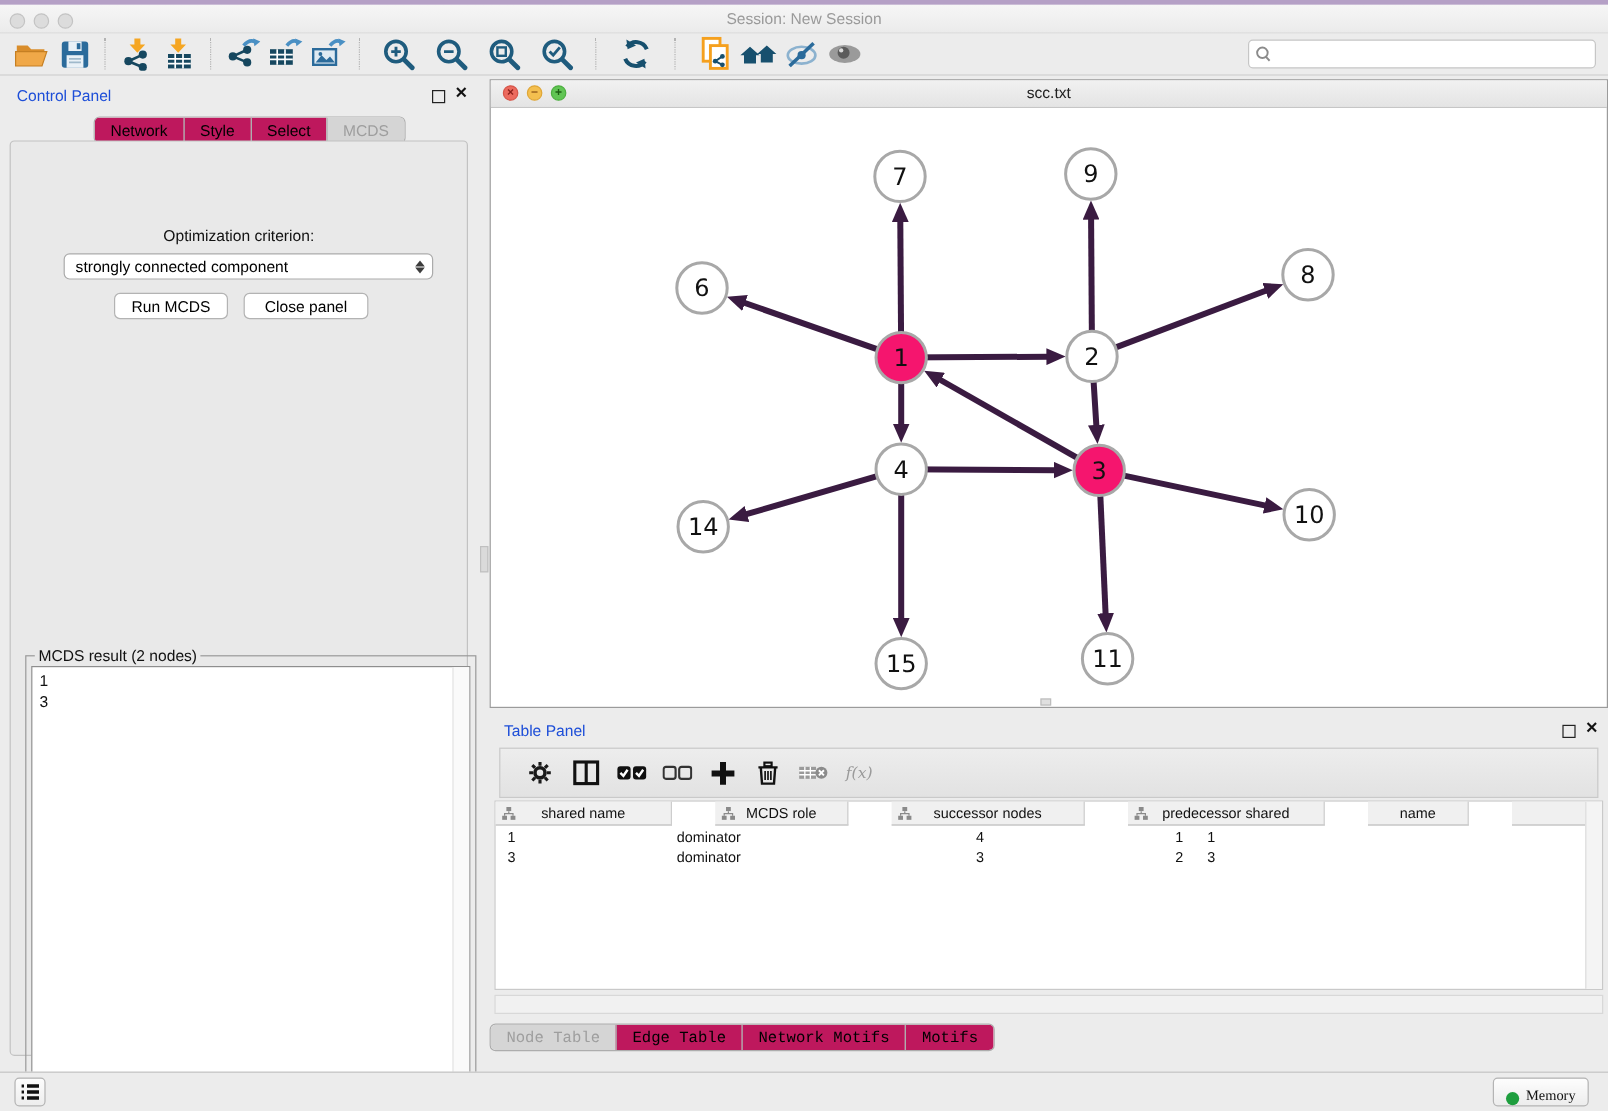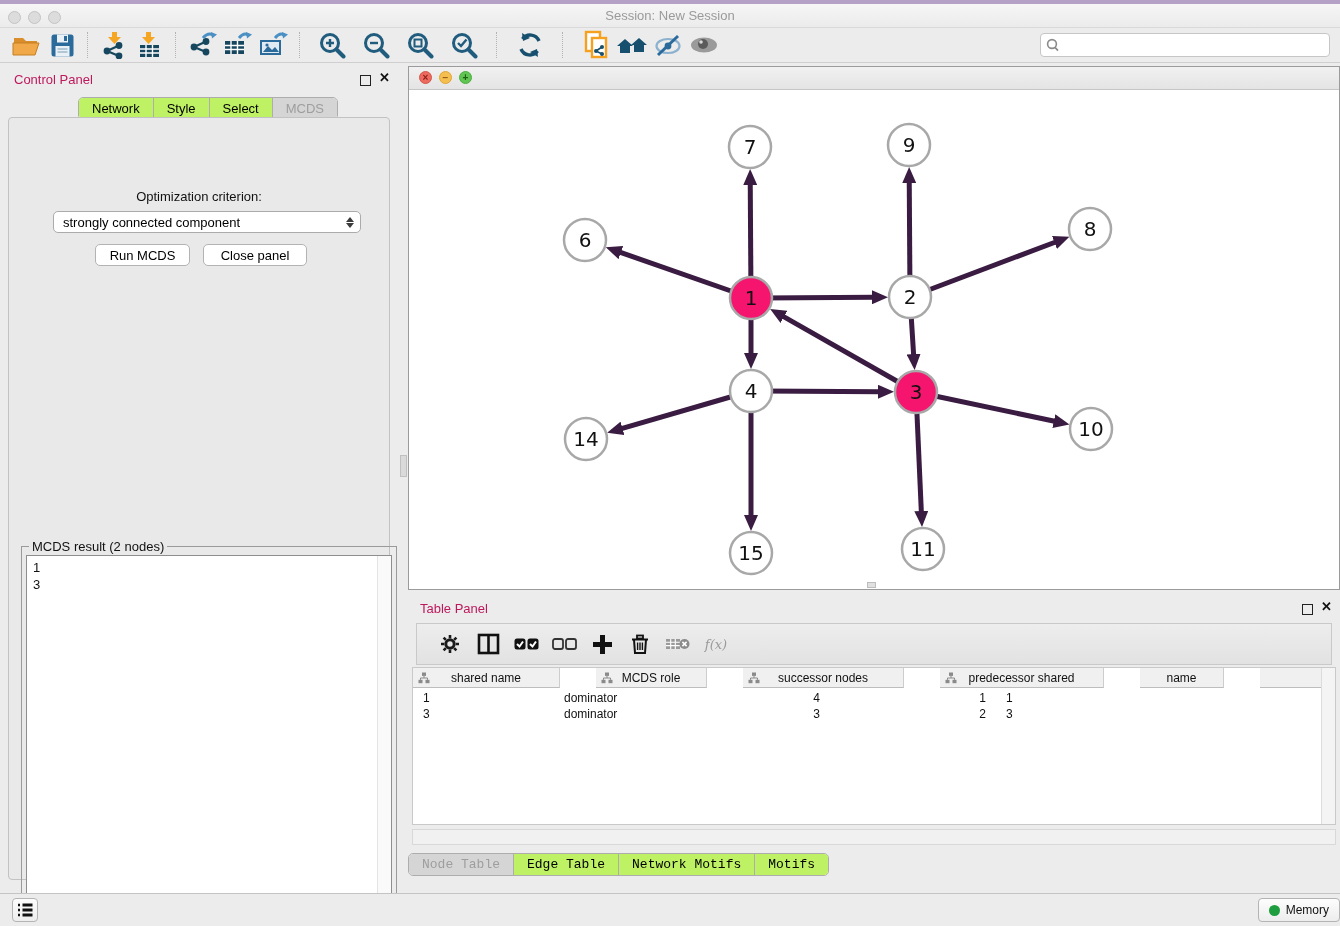--- a/index.html
+++ b/index.html
@@ -19,26 +19,26 @@
            background:#ececec;border-bottom:1px solid #cfcfcf;
            display:flex;align-items:center;padding-left:8px;box-sizing:border-box;}
   .tbi{width:36px;height:30px;display:flex;align-items:center;justify-content:center;flex:0 0 auto;}
   .tbsep{width:1px;height:26px;border-left:1px dotted #b3b3b3;margin:0 7px;flex:0 0 auto;}
   .searchbox{margin-left:auto;margin-right:10px;width:288px;height:22px;background:#fff;
              border:1px solid #c6c6c6;border-radius:4px;display:flex;align-items:center;}
   .searchbox input{border:none;outline:none;flex:1;font-size:12px;height:18px;
              font-family:"Liberation Sans",sans-serif;background:transparent;}
   
   .cpanel{position:absolute;left:0;top:66px;width:400px;height:824px;}
-  .panel-title{position:absolute;left:14px;top:6px;font-size:13px;color:#be185d;}
+  .panel-title{position:absolute;left:14px;top:6px;font-size:13px;color:#1d4ed8;}
   .win-btn-float{position:absolute;width:9px;height:9px;border:1.5px solid #222;top:9px;}
   .win-btn-close{position:absolute;top:4px;font-size:13px;font-weight:bold;color:#111;}
   .seg{display:flex;border:1px solid #adadad;border-radius:5px;overflow:hidden;background:#fff;height:21px;}
   .seg .s{display:flex;align-items:center;padding:0 13px;font-size:13px;color:#000;
-          background:#bef264;border-left:1px solid #adadad;white-space:nowrap;cursor:default;}
+          background:#be185d;border-left:1px solid #adadad;white-space:nowrap;cursor:default;}
   .seg .s:first-child{border-left:none;}
   .seg .s.sel{background:#d5d5d5;color:#9e9e9e;}
   .cp-tabs{position:absolute;left:78px;top:31px;}
   .cp-box{position:absolute;left:8px;top:51px;width:382px;height:763px;
           border:1px solid #c2c2c2;border-radius:4px;background:#e9e9e9;box-sizing:border-box;}
   .opt-label{position:absolute;left:0;width:100%;top:71px;text-align:center;font-size:13px;color:#111;}
   .cp-select{position:absolute;left:44px;top:93px;width:308px;height:22px;background:#fff;
              border:1px solid #ababab;border-radius:5px;box-sizing:border-box;
              display:flex;align-items:center;font-size:13px;padding-left:9px;}
   .stepper{margin-left:auto;margin-right:6px;display:flex;flex-direction:column;gap:1px;}
@@ -91,23 +91,23 @@
   .td.ar{justify-content:flex-end;}
   .tv-scroll{position:absolute;right:0;top:0;bottom:0;width:13px;background:#f4f4f4;border-left:1px solid #dcdcdc;}
   .th-scroll{position:absolute;left:4px;right:4px;bottom:45px;height:16px;background:#f1f1f1;border:1px solid #d8d8d8;box-sizing:border-box;}
   .tp-tabs{position:absolute;left:0;right:0;bottom:14px;display:flex;justify-content:flex-start;font-family:Liberation Mono, monospace;}
   
   .statusbar{position:absolute;left:0;top:893px;width:1340px;height:33px;background:#ececec;
         border-top:1px solid #c4c4c4;}
   .list-btn{position:absolute;left:12px;top:4px;width:26px;height:24px;background:linear-gradient(#fdfdfd,#ededed);
         border:1px solid #b4b4b4;border-radius:4px;box-sizing:border-box;
         display:flex;align-items:center;justify-content:center;}
-  .mem-btn{position:absolute;right:0;top:4px;height:24px;padding:0 10px;background:linear-gradient(#fdfdfd,#ededed);
+  .mem-btn{position:absolute;right:16px;top:4px;height:24px;padding:0 10px;background:linear-gradient(#fdfdfd,#ededed);
         border:1px solid #b4b4b4;border-radius:4px;box-sizing:border-box;
-        display:flex;align-items:center;gap:6px;font-size:12px;color:#111;}
+        display:flex;align-items:flex-end;gap:6px;font-size:12px;color:#111;font-family:Liberation Serif, serif;}
   .mem-dot{width:11px;height:11px;border-radius:50%;}
 </style>
 </head>
 <body>
 
 <div class="app">
 
   <div class="top-strip"></div>
   <div class="titlebar">
     <span class="tl inactive" style="left:8px"></span>
@@ -293,20 +293,21 @@
     </div>
   </div>
 
   <div class="split-handle"></div>
 
   <div class="netwin">
     <div class="bar">
       <span class="mtl red" style="left:10px">×</span>
       <span class="mtl yel" style="left:30px">−</span>
       <span class="mtl grn" style="left:50px">+</span>
+      <div class="title">scc.txt</div>
     </div>
     <svg class="canvas" viewBox="0 0 930 500">
         <defs>
           <marker id="arrow" viewBox="0 0 16 14" refX="2" refY="7" markerWidth="16" markerHeight="14" orient="auto" markerUnits="userSpaceOnUse">
             <path d="M0 0 L16 7 L0 14 z" fill="#3A1B41"></path>
           </marker>
         </defs>
         <line x1="342" y1="209" x2="341.2384053681252" y2="93.99921058690661" stroke="#3A1B41" stroke-width="5" marker-end="url(#arrow)"></line>
         <line x1="342" y1="209" x2="209.98527951633417" y2="162.87437477076736" stroke="#3A1B41" stroke-width="5" marker-end="url(#arrow)"></line>
         <line x1="342" y1="209" x2="465.00071197603023" y2="208.22641061650296" stroke="#3A1B41" stroke-width="5" marker-end="url(#arrow)"></line>

